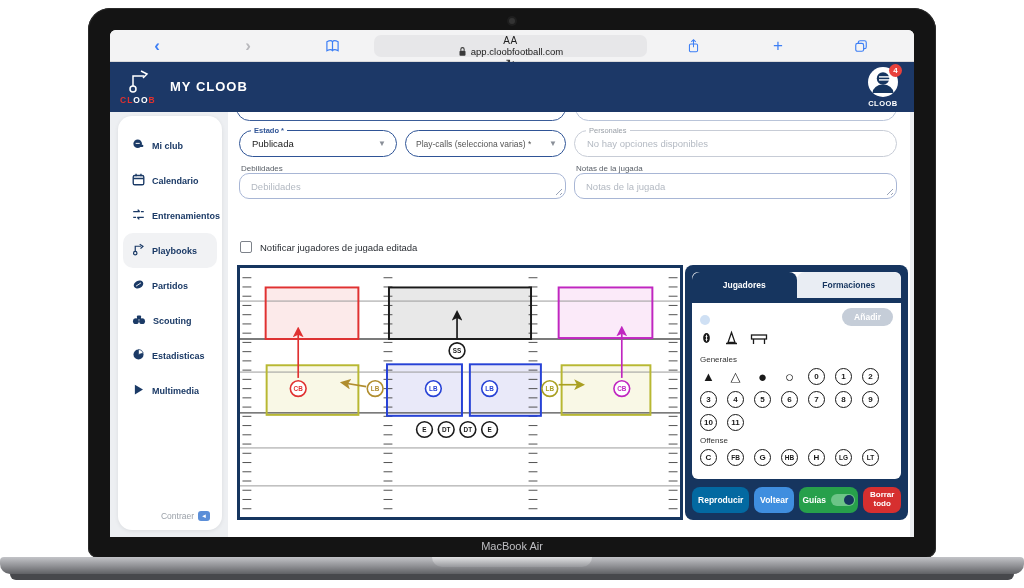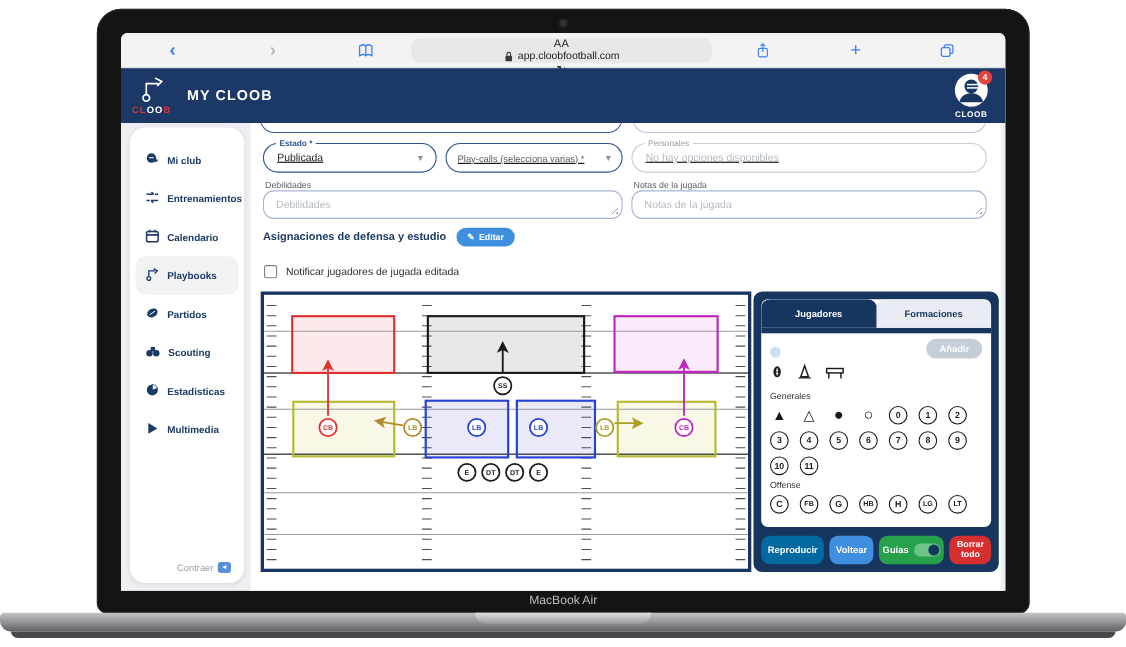--- a/index.html
+++ b/index.html
@@ -50,21 +50,21 @@
   .side-item svg { flex:0 0 13px; }
   .collapse { position:absolute; right:12px; bottom:9px; display:flex; align-items:center; gap:4px; color:#9aa0a8; font-size:8.5px; }
   .collapse .box { display:inline-flex; width:12px; height:10px; background:#5b8ed8; border-radius:3px; color:#fff; font-size:6px; align-items:center; justify-content:center; }
 
   .main { position:absolute; left:118px; top:0; width:682px; height:425px; background:#fff; overflow:hidden; }
 
   
   .cutfield { position:absolute; height:27px; border:1.5px solid; border-radius:14px; top:-18px; }
   .cut-l { left:8px; width:330px; border-color:#3a5c98; }
   .cut-r { left:347px; width:322px; border-color:#b9c4d9; }
-  .ffield { position:absolute; height:27px; border-radius:14px; display:flex; align-items:center;text-decoration:underline; }
+  .ffield { position:absolute; height:27px; border-radius:14px; display:flex; align-items:center; }
   .flabel { position:absolute; top:-5px; left:11px; background:#fff; padding:0 3px; font-size:7.5px; }
   .estado { left:11px; top:18px; width:158px; border:1.5px solid #2f5496; }
   .estado .flabel { color:#2f5496; font-weight:bold; }
   .estado .val { font-size:9.5px; color:#1a1a1a; padding-left:12px; }
   .caret { position:absolute; right:10px; color:#8a8f98; font-size:8px; }
   .playcalls { left:177px; top:18px; width:161px; border:1.5px solid #2f5496; }
   .playcalls .val { font-size:8.5px; color:#555; padding-left:10px; }
   .playcalls .caret { right:8px; }
   .personales { left:346px; top:18px; width:323px; border:1.3px solid #c7ccd6; }
   .personales .flabel { color:#9aa0a8; }
@@ -187,33 +187,33 @@
             <div class="side-item">
               <span><svg width="13" height="13" viewBox="0 0 16 16">
                   <circle cx="7" cy="7" r="5.3" fill="#1b3a66"></circle>
                   <rect x="7" y="8.2" width="7" height="3" rx="1.4" fill="#1b3a66"></rect>
                   <rect x="4.5" y="6" width="5" height="1.2" fill="#fff"></rect>
                 </svg></span>
               <span>Mi club</span>
             </div>
             <div class="side-item">
               <span><svg width="13" height="13" viewBox="0 0 16 16">
-                  <path d="M1.5 4.5 h8 M9.5 4.5 l-2.5 -2.5 M14.5 11.5 h-8 M6.5 11.5 l2.5 2.5 M11 4.5 l3.5 0 M1.5 11.5 l3.5 0" fill="none" stroke="#1b3a66" stroke-width="1.7"></path>
-                </svg></span>
-              <span>Entrenamientos</span>
-            </div>
-            <div class="side-item">
-              <span><svg width="13" height="13" viewBox="0 0 16 16">
                   <rect x="1.5" y="3" width="13" height="11.5" rx="2" fill="none" stroke="#1b3a66" stroke-width="1.7"></rect>
                   <line x1="1.5" y1="6.8" x2="14.5" y2="6.8" stroke="#1b3a66" stroke-width="1.7"></line>
                   <line x1="5" y1="1" x2="5" y2="4" stroke="#1b3a66" stroke-width="1.7"></line>
                   <line x1="11" y1="1" x2="11" y2="4" stroke="#1b3a66" stroke-width="1.7"></line>
                 </svg></span>
               <span>Calendario</span>
             </div>
+            <div class="side-item">
+              <span><svg width="13" height="13" viewBox="0 0 16 16">
+                  <path d="M1.5 4.5 h8 M9.5 4.5 l-2.5 -2.5 M14.5 11.5 h-8 M6.5 11.5 l2.5 2.5 M11 4.5 l3.5 0 M1.5 11.5 l3.5 0" fill="none" stroke="#1b3a66" stroke-width="1.7"></path>
+                </svg></span>
+              <span>Entrenamientos</span>
+            </div>
             <div class="side-item active">
               <span><svg width="13" height="13" viewBox="0 0 16 16">
                   <circle cx="4" cy="12.5" r="2.1" fill="none" stroke="#1b3a66" stroke-width="1.5"></circle>
                   <path d="M4 10.2 V4 H11" fill="none" stroke="#1b3a66" stroke-width="1.5"></path>
                   <path d="M9.5 1.5 l4 2.5 -3 3" fill="none" stroke="#1b3a66" stroke-width="1.5"></path>
                 </svg></span>
               <span>Playbooks</span>
             </div>
             <div class="side-item">
               <span><svg width="13" height="13" viewBox="0 0 16 16">
@@ -270,27 +270,20 @@
 
         <div class="area-label" style="left:13px;top:52px;">Debilidades</div>
         <div class="tarea" style="left:11px;top:61px;width:327px;">
           <span class="ph">Debilidades</span>
         </div>
         <div class="area-label" style="left:348px;top:52px;">Notas de la jugada</div>
         <div class="tarea" style="left:346px;top:61px;width:323px;">
           <span class="ph">Notas de la jugada</span>
         </div>
 
-        <div class="asign-row">
-          <span class="asign-label">Asignaciones de defensa y estudio</span>
-          <button class="editar-btn">
-            <span>✎</span>
-            <span>Editar</span>
-          </button>
-        </div>
 
         <div class="notify-row">
           <span class="cbx"></span>
           <span class="notify-label">Notificar jugadores de jugada editada</span>
         </div>
 
         <div class="editor">
           <div class="fieldbox">
             <svg id="field-svg" viewBox="0 0 446 256" preserveAspectRatio="none">
                 <defs>

